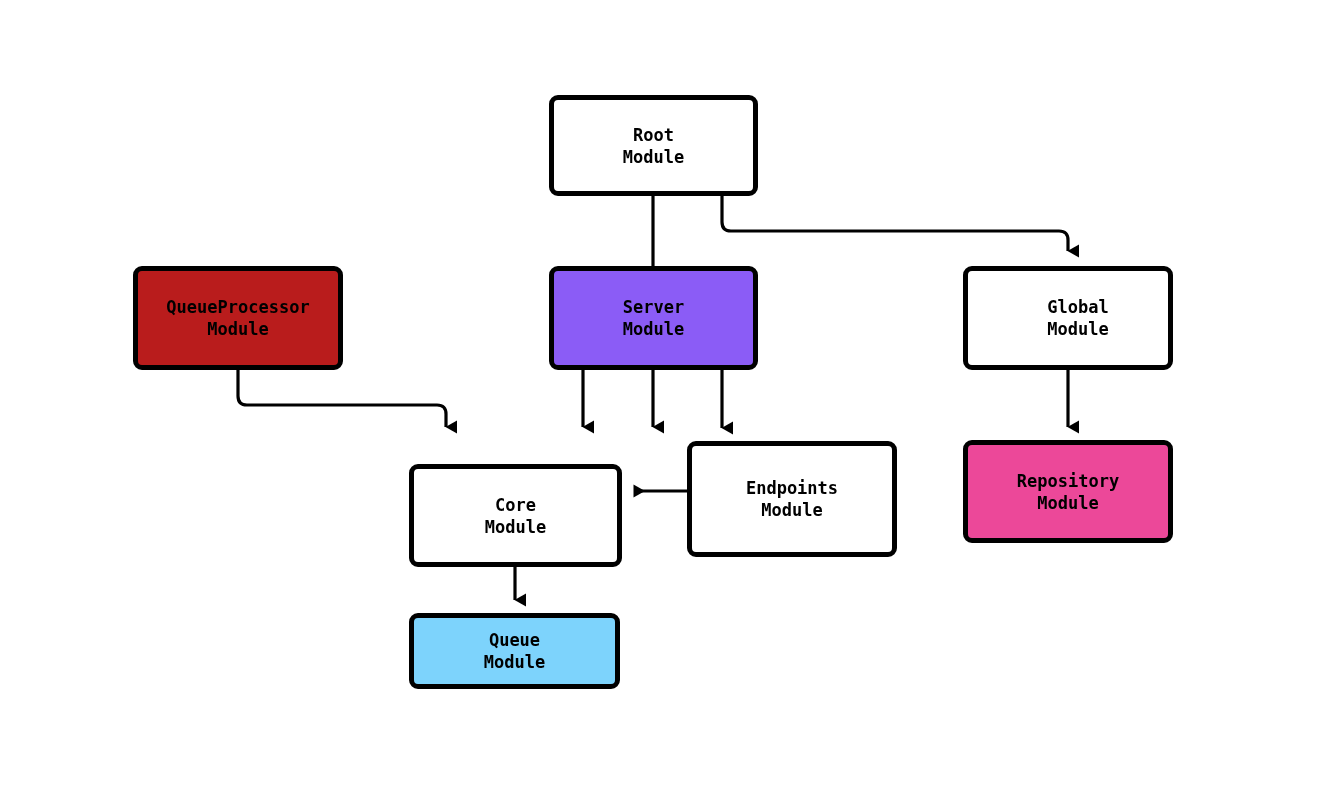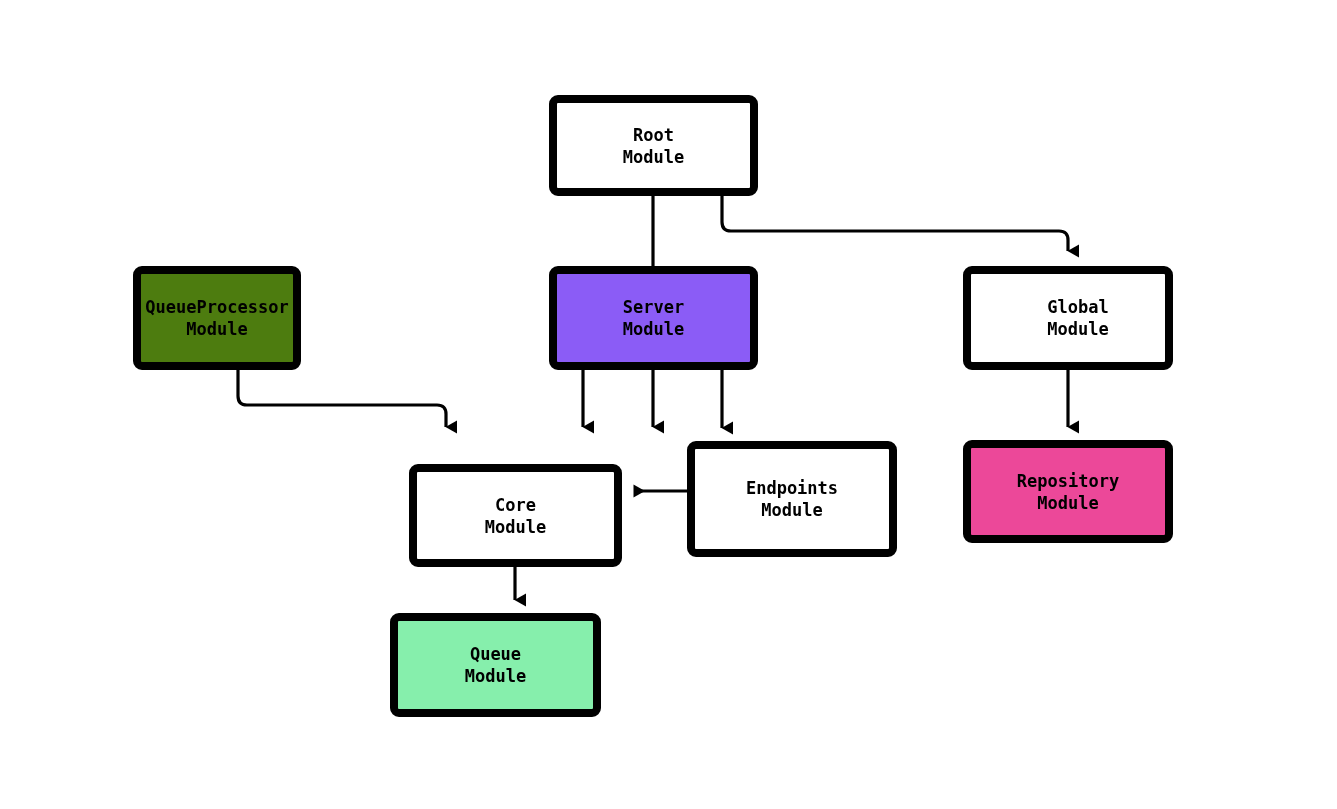--- a/index.html
+++ b/index.html
@@ -22,21 +22,21 @@
   #edge-layer {
     position: absolute;
     left: 0;
     top: 0;
     width: 1337px;
     height: 809px;
   }
   .node {
     position: absolute;
     box-sizing: border-box;
-    border: 8px solid #f97316;
+    border: 5px solid #f97316;
     border-radius: 9px;
     background: #ffffff;
     display: flex;
     flex-direction: column;
     align-items: center;
     justify-content: center;
     z-index: 2;
   }
   .node-label {
     font-family: "DejaVu Sans Mono", "Liberation Mono", monospace;
@@ -79,21 +79,21 @@
     <path d="M 1068 370 L 1068 427" fill="none" stroke="#000000" stroke-width="3.2" marker-end="url(#arrow-down)"></path>
 
     <path d="M 515 543 L 515 600" fill="none" stroke="#000000" stroke-width="3.2" marker-end="url(#arrow-down)"></path>
   </svg>
 
   <div class="node" style="left: 549px; top: 95px; width: 209px; height: 101px; border-color: rgb(0, 0, 0); background: rgb(255, 255, 255);">
     <span class="node-label">Root</span>
     <span class="node-label">Module</span>
   </div>
 
-  <div class="node" style="left: 133px; top: 266px; width: 168px; height: 104px; border-color: rgb(0, 0, 0); background: #4d7c0f;">
+  <div class="node" style="left: 133px; top: 266px; width: 210px; height: 104px; border-color: rgb(0, 0, 0); background: #b91c1c;">
     <span class="node-label">QueueProcessor</span>
     <span class="node-label">Module</span>
   </div>
 
   <div class="node" style="left: 549px; top: 266px; width: 209px; height: 104px; border-color: rgb(0, 0, 0); background: #8b5cf6;">
     <span class="node-label">Server</span>
     <span class="node-label">Module</span>
   </div>
 
   <div class="node" style="left: 963px; top: 266px; width: 210px; height: 104px; border-color: rgb(0, 0, 0); background: rgb(255, 255, 255); padding-left: 20px;">
@@ -109,18 +109,18 @@
   <div class="node" style="left: 687px; top: 441px; width: 210px; height: 116px; border-color: rgb(0, 0, 0); background: rgb(255, 255, 255);">
     <span class="node-label">Endpoints</span>
     <span class="node-label">Module</span>
   </div>
 
   <div class="node" style="left: 963px; top: 440px; width: 210px; height: 103px; border-color: rgb(0, 0, 0); background: #ec4899;">
     <span class="node-label">Repository</span>
     <span class="node-label">Module</span>
   </div>
 
-  <div class="node" style="left: 390px; top: 613px; width: 211px; height: 104px; border-color: rgb(0, 0, 0); background: #86efac;">
+  <div class="node" style="left: 409px; top: 613px; width: 211px; height: 76px; border-color: rgb(0, 0, 0); background: #7dd3fc;">
     <span class="node-label">Queue</span>
     <span class="node-label">Module</span>
   </div>
 
 </div>
 
 </body></html>

